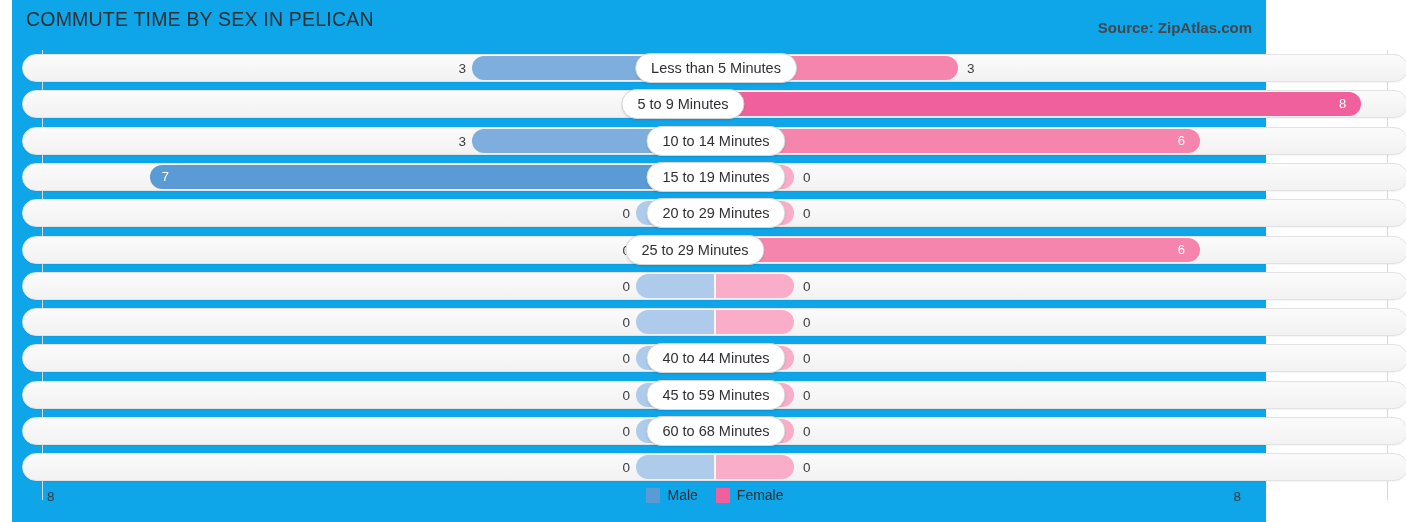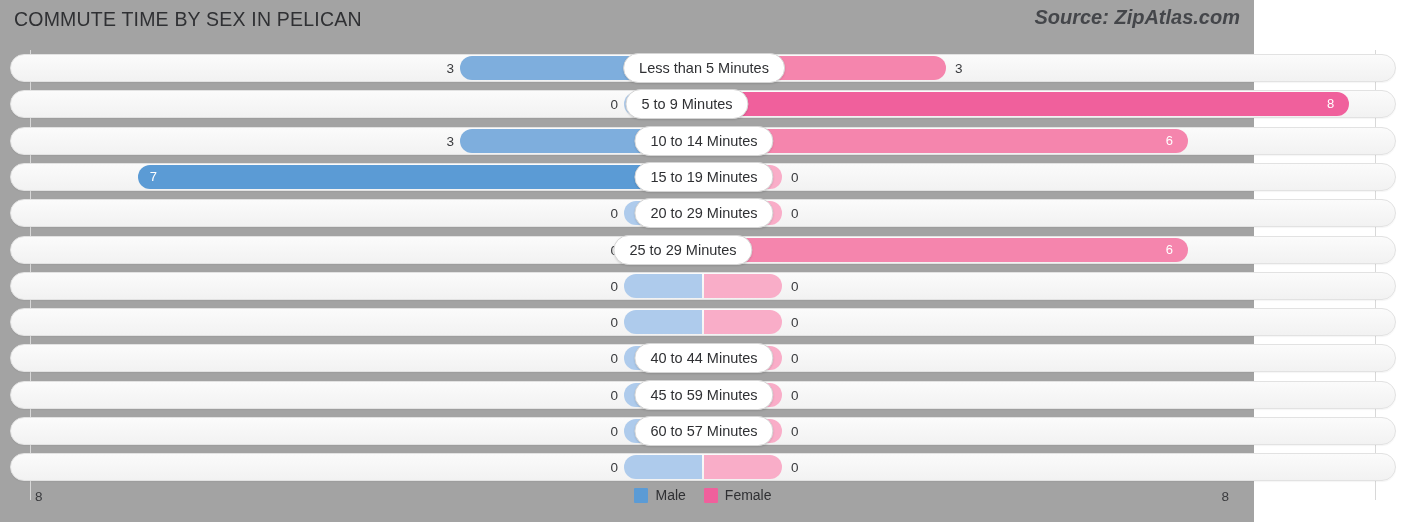--- a/index.html
+++ b/index.html
@@ -7,38 +7,38 @@
     margin: 0; padding: 0;
     width: 1406px; height: 522px;
     background: #ffffff;
     font-family: "Liberation Sans", sans-serif;
     overflow: hidden;
   }
   #chart-root {
     position: relative;
     width: 1254px;
     height: 522px;
-    background: #a3a3a3;
+    background: #0ea5e9;
+    margin-left: 12px;
   }
 
   
   .chart-title {
     position: absolute;
     left: 14px; top: 8px;
     font-size: 19.5px;
     font-weight: 400;
     color: #2f3033;
     letter-spacing: .2px;
     white-space: nowrap;
   }
   .chart-source {
     position: absolute;
-    right: 14px; top: 6px;
-    font-size: 20px;
-    font-style: italic;
+    right: 14px; top: 19px;
+    font-size: 15px;
     font-weight: 700;
     color: #44464a;
     white-space: nowrap;
   }
 
   
   .plot {
     position: absolute;
     left: 0px; top: 50px;
     width: 1406px;
@@ -180,21 +180,21 @@
             <div class="val-out val-out-female" style="left: 943.875px; top: 1px;">3</div>
             <div class="cat-pill" style="left: 693px;">Less than 5 Minutes</div>
           </div>
         </div>
         <div class="row" style="top: 40.3px;">
           <div class="row-inner">
             <div class="bar bar-male" style="width: 78px; background: rgb(174, 203, 236);"></div>
             <div class="val-out val-out-male" style="left: 0px; width: 607px; top: 1px;">0</div>
             <div class="bar bar-female" style="width: 645px; background: rgb(240, 96, 156);"></div>
             <div class="val-in" style="top: 1px; left: 1316px;">8</div>
-            <div class="cat-pill" style="left: 676px;">5 to 9 Minutes</div>
+            <div class="cat-pill" style="left: 660px;">5 to 9 Minutes</div>
           </div>
         </div>
         <div class="row" style="top: 76.6px;">
           <div class="row-inner">
             <div class="bar bar-male" style="width: 241.875px; background: rgb(126, 174, 221);"></div>
             <div class="val-out val-out-male" style="left: 0px; width: 443.125px; top: 1px;">3</div>
             <div class="bar bar-female" style="width: 483.75px; background: rgb(245, 133, 173);"></div>
             <div class="val-in" style="top: 1px; left: 1154.75px;">6</div>
             <div class="cat-pill" style="left: 693px;">10 to 14 Minutes</div>
           </div>
@@ -259,21 +259,21 @@
             <div class="val-out val-out-female" style="left: 780px; top: 1px;">0</div>
             <div class="cat-pill" style="left: 693px; text-align: right;">45 to 59 Minutes</div>
           </div>
         </div>
         <div class="row" style="top: 367px;">
           <div class="row-inner">
             <div class="bar bar-male" style="width: 78px; background: rgb(174, 203, 236);"></div>
             <div class="val-out val-out-male" style="left: 0px; width: 607px; top: 1px;">0</div>
             <div class="bar bar-female" style="width: 78px; background: rgb(249, 173, 200);"></div>
             <div class="val-out val-out-female" style="left: 780px; top: 1px;">0</div>
-            <div class="cat-pill" style="left: 693px;">60 to 57 Minutes</div>
+            <div class="cat-pill" style="left: 693px;">60 to 68 Minutes</div>
           </div>
         </div>
         <div class="row" style="top: 403.3px;">
           <div class="row-inner">
             <div class="bar bar-male" style="width: 78px; background: rgb(174, 203, 236);"></div>
             <div class="val-out val-out-male" style="left: 0px; width: 607px; top: 1px;">0</div>
             <div class="bar bar-female" style="width: 78px; background: rgb(249, 173, 200);"></div>
             <div class="val-out val-out-female" style="left: 780px; top: 1px;">0</div>
           </div>
         </div>

